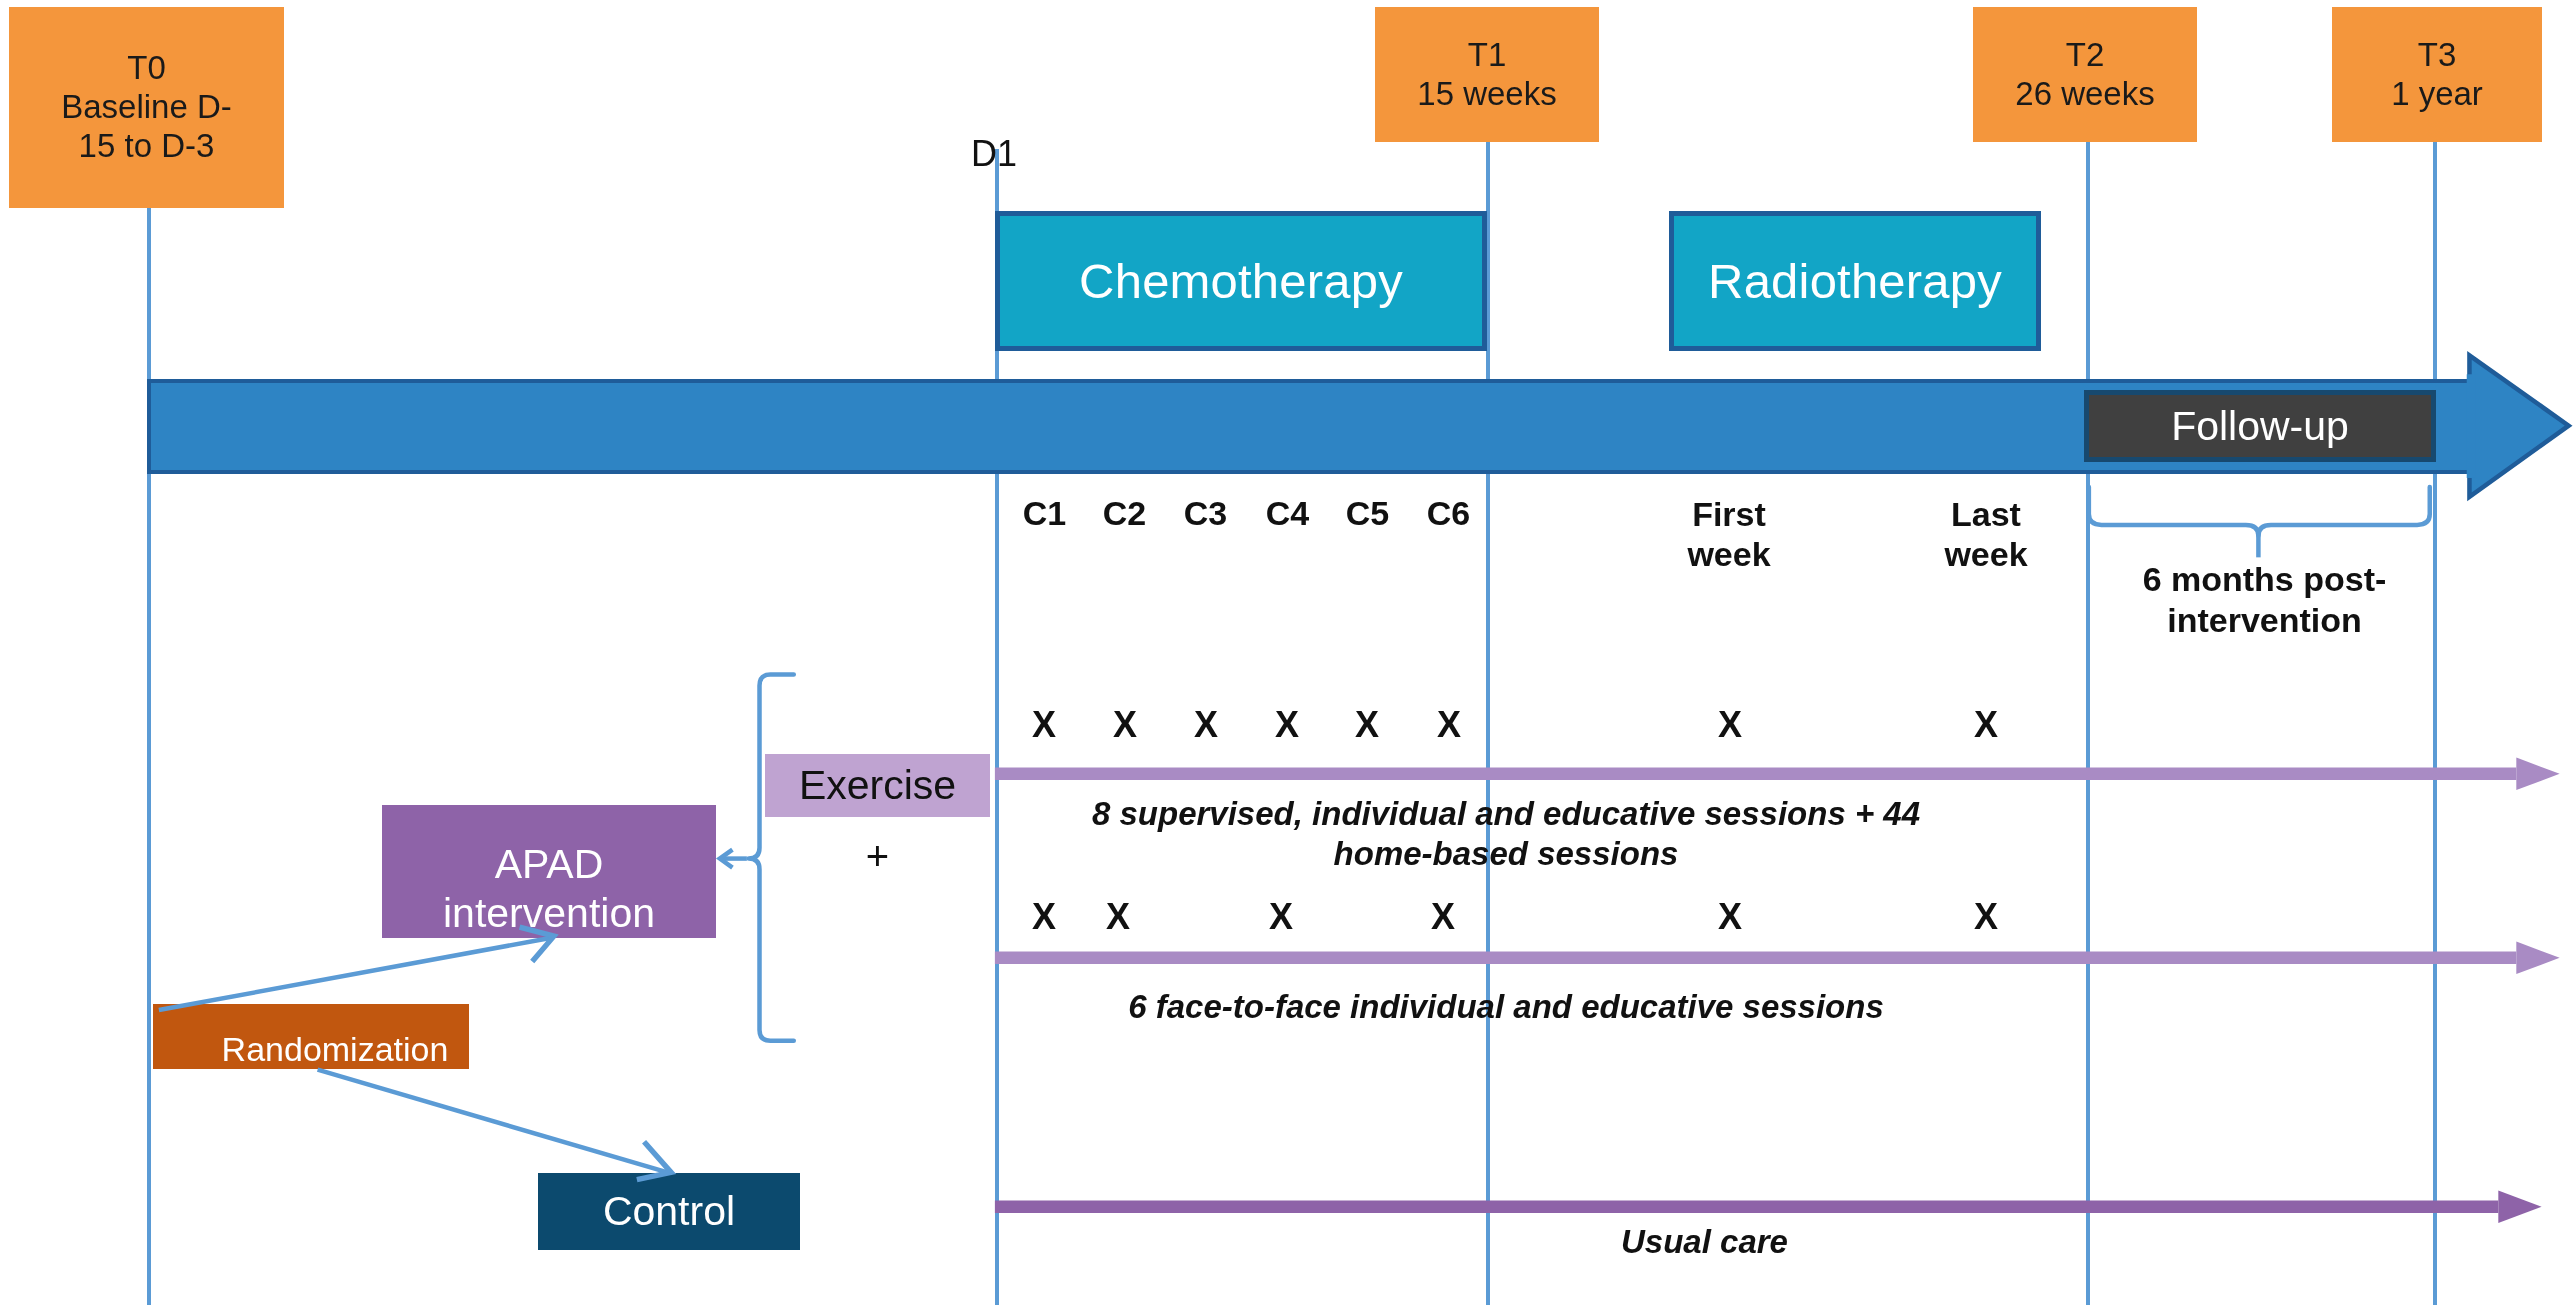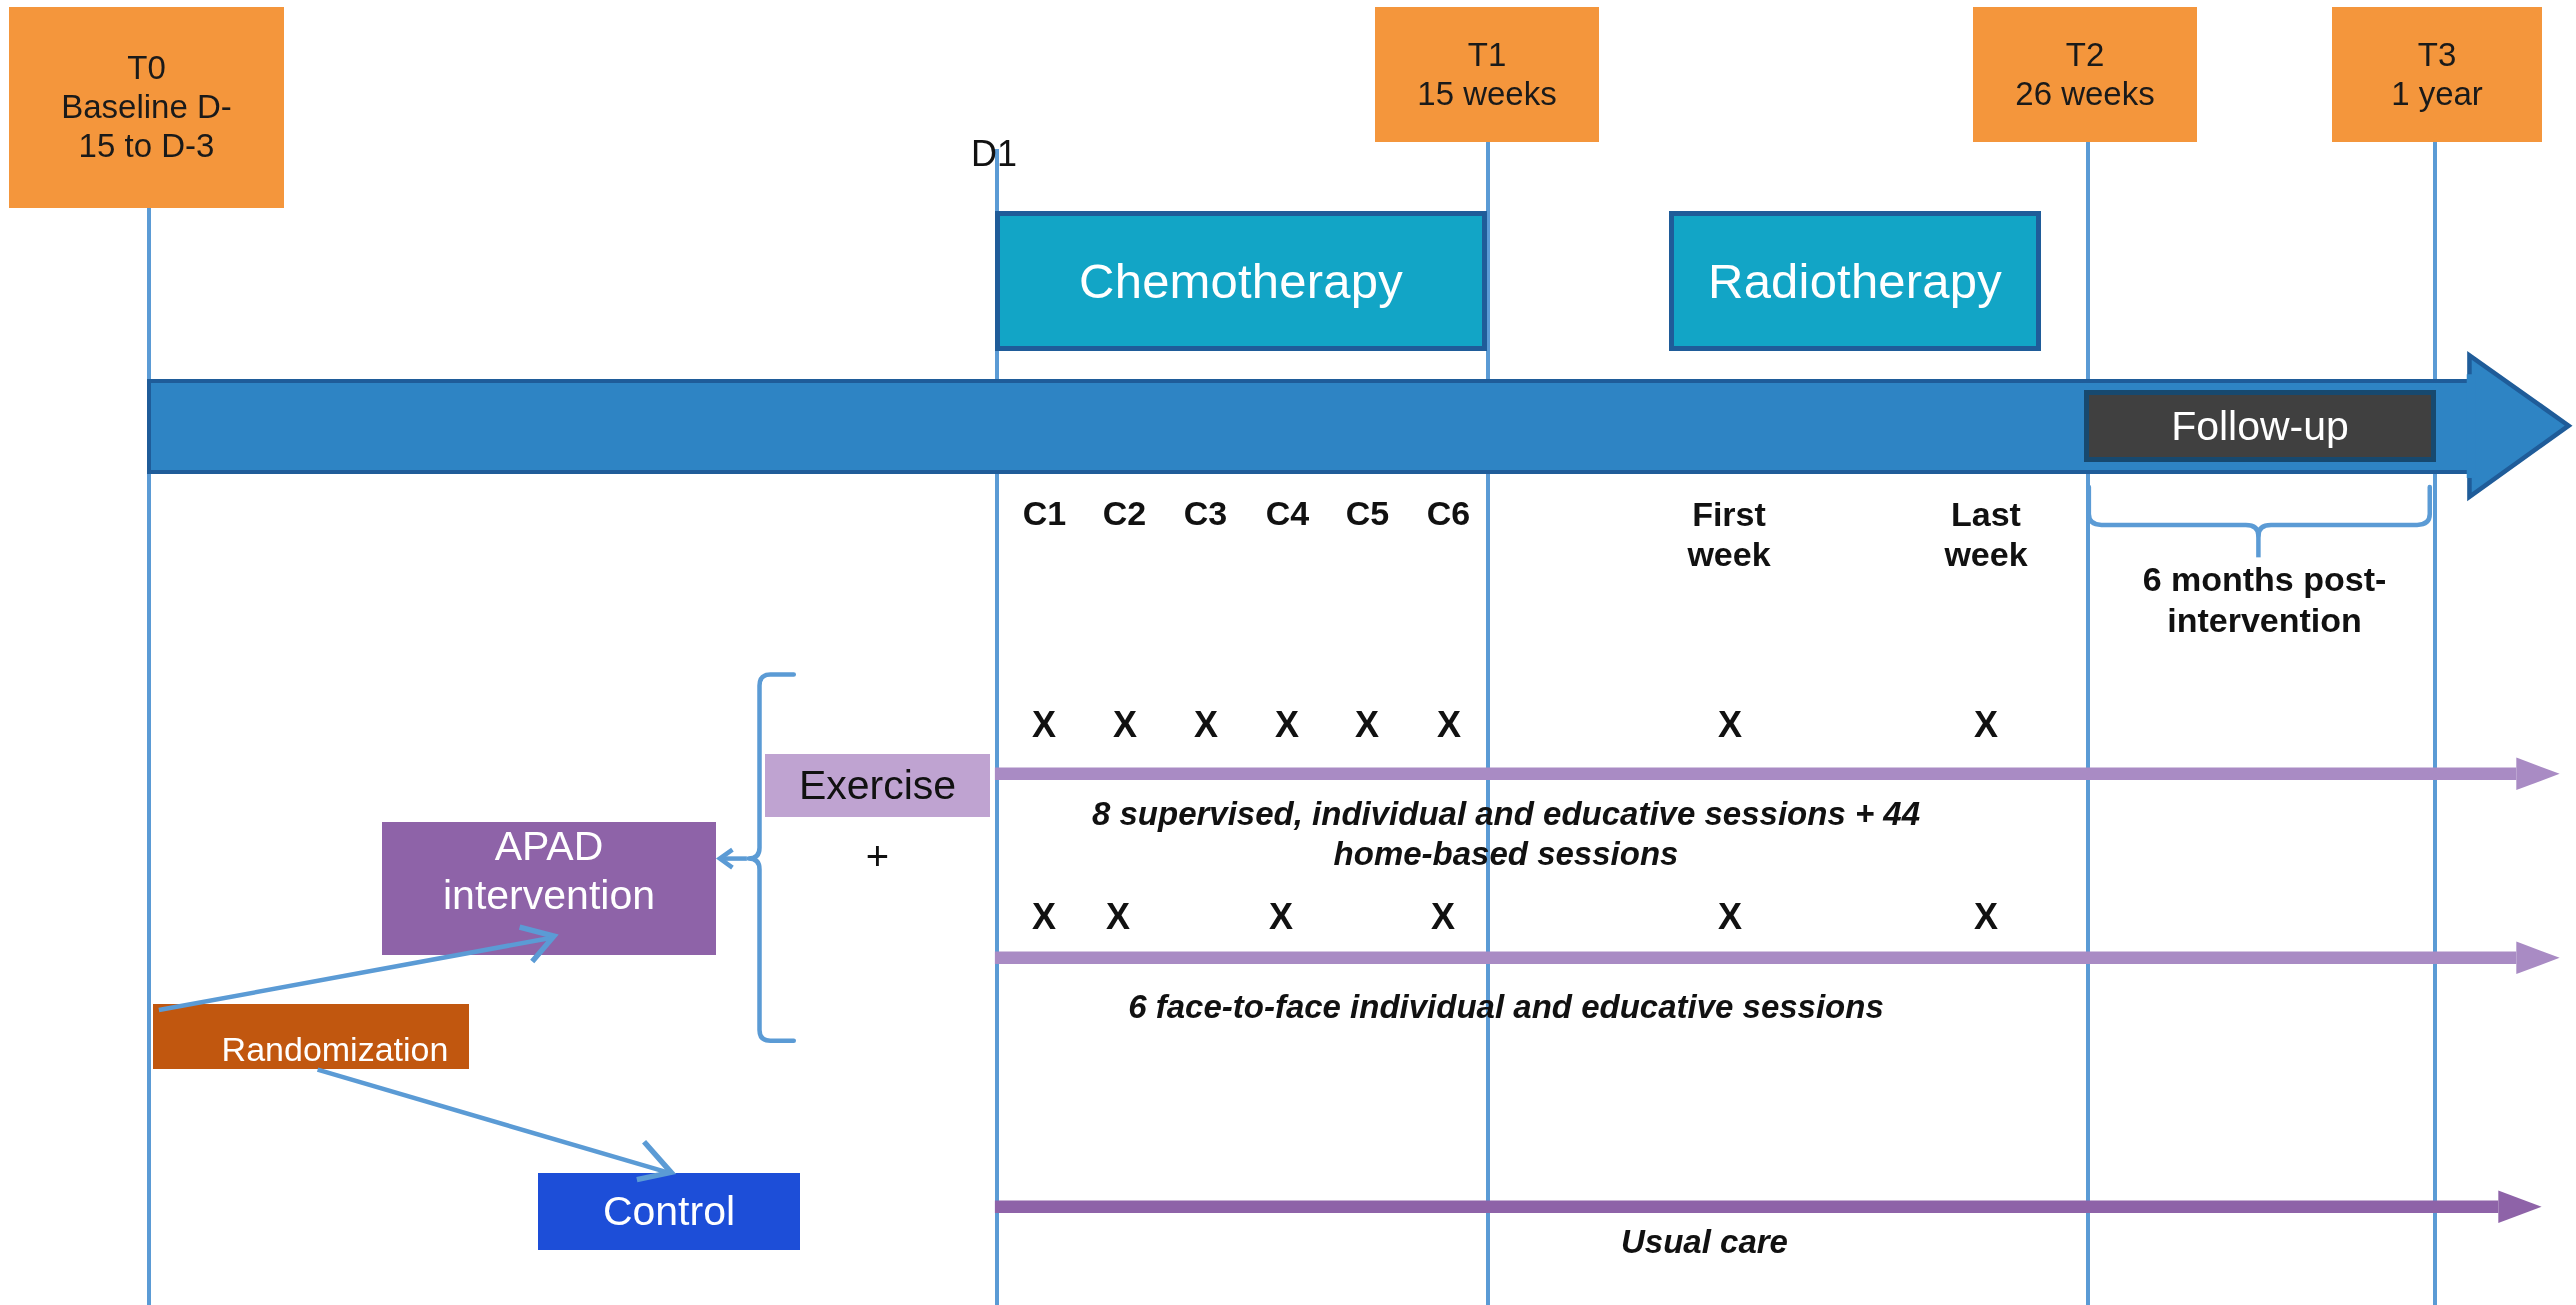--- a/index.html
+++ b/index.html
@@ -49,37 +49,37 @@
   }
   .d1-label{font-size:36px;color:#111;}
   .post-label{
     font-size:34px;font-weight:bold;color:#111;text-align:center;line-height:1.2;
     white-space:pre-line;
   }
 
   
   .apad-box{
     background:#8E63A8;color:#fff;
-    display:flex;align-items:flex-start;justify-content:center;text-align:center;
-    font-size:41px;line-height:1.2;white-space:pre-line;margin-top:17px;
+    display:flex;align-items:flex-end;justify-content:center;text-align:center;
+    font-size:41px;line-height:1.2;white-space:pre-line;
   }
   .arm-box{
     background:#BFA3D1;color:#111;
     display:flex;align-items:center;justify-content:center;
     font-size:41px;
   }
   .plus-sign{font-size:40px;color:#111;text-align:center;}
   .rand-box{
     background:#C1570F;color:#fff;
     display:flex;align-items:flex-end;justify-content:center;
     font-size:34px;
     padding-left:48px;
   }
   .control-box{
-    background:#1d4ed8;color:#fff;
+    background:#0c4a6e;color:#fff;
     display:flex;align-items:center;justify-content:center;
     font-size:41px;
   }
 
   
   .xmark{font-size:36px;font-weight:bold;color:#111;text-align:center;width:36px;}
 
   
   .caption{
     font-size:33px;font-style:italic;font-weight:bold;color:#111;

